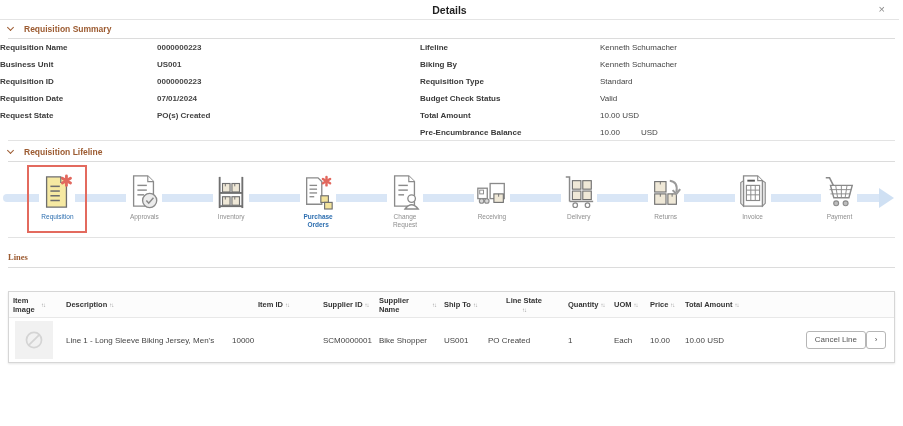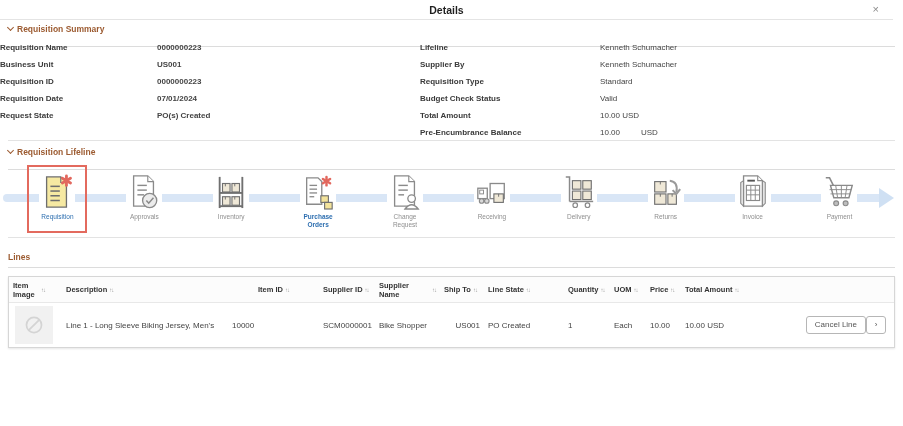--- a/index.html
+++ b/index.html
@@ -1,24 +1,24 @@
 <!DOCTYPE html>
 <html><head>
 <meta charset="utf-8">
 <style>
   html,body{margin:0;padding:0;}
   body{width:903px;height:426px;background:#fff;font-family:"Liberation Sans",sans-serif;color:#333;position:relative;overflow:hidden;-webkit-font-smoothing:antialiased;}
 
   
-  .modal-header{position:absolute;top:0;left:0;right:10px;height:19px;border-bottom:1px solid #e4e4e4;background:#fff;}
+  .modal-header{position:absolute;top:0;left:0;right:4px;height:19px;border-bottom:1px solid #e4e4e4;background:#fff;}
   .modal-title{position:absolute;top:4px;left:0;width:100%;text-align:center;font-size:10.5px;font-weight:bold;color:#1f1f1f;}
   .close-btn{position:absolute;right:14px;top:3px;font-size:11px;color:#8a8a8a;cursor:pointer;line-height:12px;}
 
   
-  .sect-hdr{position:absolute;left:8px;right:8px;display:flex;align-items:center;gap:4px;color:#9c5b31;font-weight:bold;font-size:8.5px;border-bottom:1px solid #dcdcdc;padding-bottom:12px;}
+  .sect-hdr{position:absolute;left:8px;right:8px;display:flex;align-items:center;gap:11px;color:#9c5b31;font-weight:bold;font-size:8.5px;border-bottom:1px solid #dcdcdc;padding-bottom:4px;}
   .chev{width:4px;height:4px;border-right:1px solid #9c5b31;border-bottom:1px solid #9c5b31;transform:rotate(45deg);margin-top:-3px;flex:0 0 auto;}
   #summary-hdr{top:24px;}
   #lifeline-hdr{top:147px;}
   .divider{position:absolute;left:8px;right:8px;border-top:1px solid #e3e3e3;}
 
   
   .frow{position:absolute;height:16px;line-height:16px;font-size:8px;white-space:nowrap;}
   .frow .lbl{position:absolute;font-weight:bold;color:#3a3a3a;}
   .lrow .lbl{left:0;width:150px;}
   .lrow .val{position:absolute;left:157px;color:#444;font-weight:bold;}
@@ -32,27 +32,27 @@
   .lifeline-arrow{position:absolute;top:188px;left:879px;width:0;height:0;border-left:15px solid #cfe0f3;border-top:10px solid transparent;border-bottom:10px solid transparent;}
   .stages{position:absolute;top:167px;left:14px;width:869px;display:flex;}
   .stage{width:86.9px;display:flex;flex-direction:column;align-items:center;position:relative;cursor:pointer;}
   .icon-box{width:36px;height:40px;background:#fff;display:flex;align-items:center;justify-content:center;margin-top:5px;}
   .stage-label{margin-top:1px;font-size:6.5px;color:#8e8e8e;text-align:center;line-height:1.3;max-width:44px;}
   .stage-label.active{color:#2e6fb0;}
   .stage-label.bold{font-weight:bold;}
   .sel-box{position:absolute;top:-2px;left:50%;transform:translateX(-50%);width:56px;height:64px;border:2px solid #e36a5e;pointer-events:none;}
 
   
-  #lines-hdr{position:absolute;left:8px;right:8px;top:252px;color:#9c5b31;font-weight:bold;font-size:8.5px;border-bottom:1px solid #dcdcdc;padding-bottom:5px;}
-  .table{position:absolute;left:8px;right:8px;top:276px;height:70px;border:1px solid #d6d6d6;box-shadow:0 1px 2px rgba(0,0,0,0.10);display:flex;flex-direction:column;background:#fff;}
+  #lines-hdr{position:absolute;left:8px;right:8px;top:252px;color:#9c5b31;font-weight:bold;font-size:8.5px;border-bottom:1px solid #dcdcdc;padding-bottom:5px;font-family:Liberation Serif, serif;}
+  .table{position:absolute;left:8px;right:8px;top:291px;height:70px;border:1px solid #d6d6d6;box-shadow:0 1px 2px rgba(0,0,0,0.10);display:flex;flex-direction:column;background:#fff;}
   .thead{display:flex;height:25px;align-items:center;border-bottom:1px solid #e8e8e8;background:#fcfcfc;font-weight:bold;font-size:7.5px;color:#333;}
   .trow{display:flex;flex:1;align-items:center;font-size:8px;color:#444;}
   .col{padding:0 4px;box-sizing:border-box;flex:0 0 auto;}
   .c0{width:53px;}.c1{width:166px;}.c2{width:91px;justify-content:center;}.c3{width:56px;}.c4{width:65px;}
-  .c5{width:44px;text-align:right;}.c6{width:80px;}.c7{width:46px;}.c8{width:36px;}.c9{width:35px;}.c10{width:80px;}
+  .c5{width:44px;}.c6{width:80px;flex-direction:column;}.c7{width:46px;}.c8{width:36px;}.c9{width:35px;}.c10{width:80px;}
   .c-actions{flex:1 1 auto;display:flex;justify-content:flex-end;align-items:center;padding-right:8px;}
   .hcell{display:flex;align-items:center;gap:2px;}
   .hwrap{display:inline-block;width:26px;line-height:1.2;}
   .sort{font-size:6px;color:#9a9a9a;letter-spacing:-1px;}
   .thumb{width:38px;height:38px;background:#f1f1f1;display:flex;align-items:center;justify-content:center;margin-left:2px;}
   .btn{border:1px solid #b6b6b6;border-radius:3px;background:#fff;color:#555;font-size:8px;padding:4px 8px;cursor:pointer;font-family:"Liberation Sans",sans-serif;line-height:1;}
   .btn-chev{width:20px;padding:4px 0;text-align:center;}
   svg{display:block;}
 </style>
 </head>
@@ -87,21 +87,21 @@
 <div class="frow lrow" style="top:108px">
   <span class="lbl">Request State</span>
   <span class="val">PO(s) Created</span>
 </div>
 
 <div class="frow rrow" style="top:40px">
   <span class="lbl">Lifeline</span>
   <span class="val">Kenneth Schumacher</span>
 </div>
 <div class="frow rrow" style="top:57px">
-  <span class="lbl">Supplier By</span>
+  <span class="lbl">Biking By</span>
   <span class="val">Kenneth Schumacher</span>
 </div>
 <div class="frow rrow" style="top:74px">
   <span class="lbl">Requisition Type</span>
   <span class="val">Standard</span>
 </div>
 <div class="frow rrow" style="top:91px">
   <span class="lbl">Budget Check Status</span>
   <span class="val">Valid</span>
 </div>

